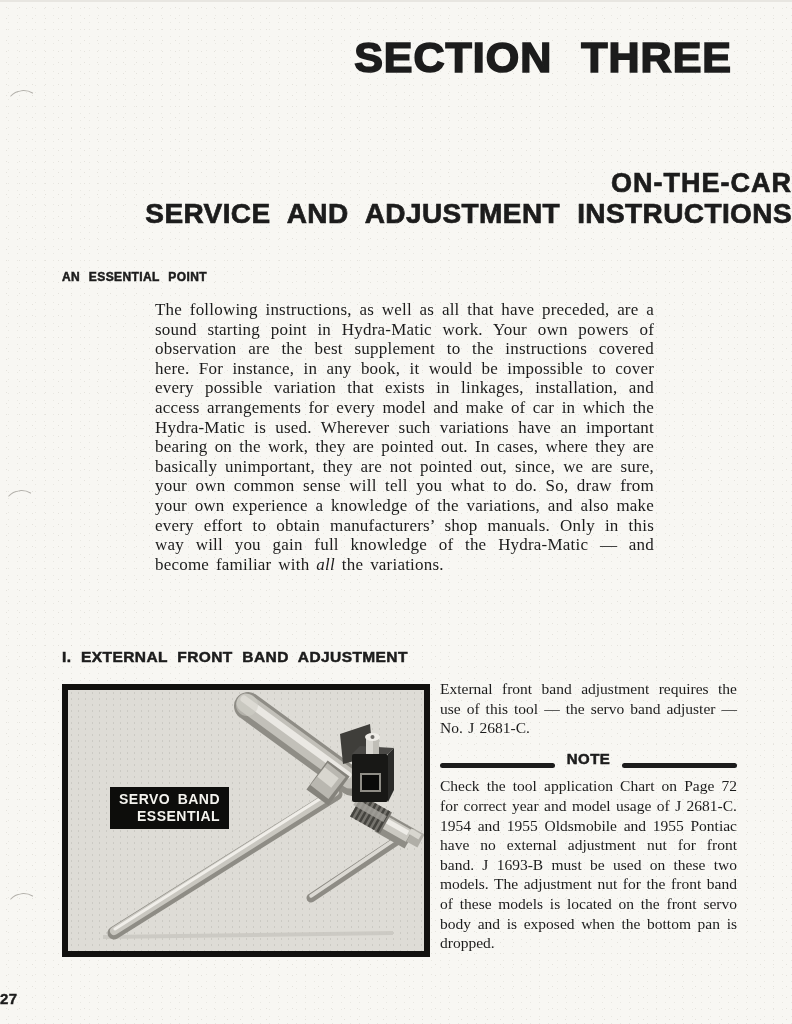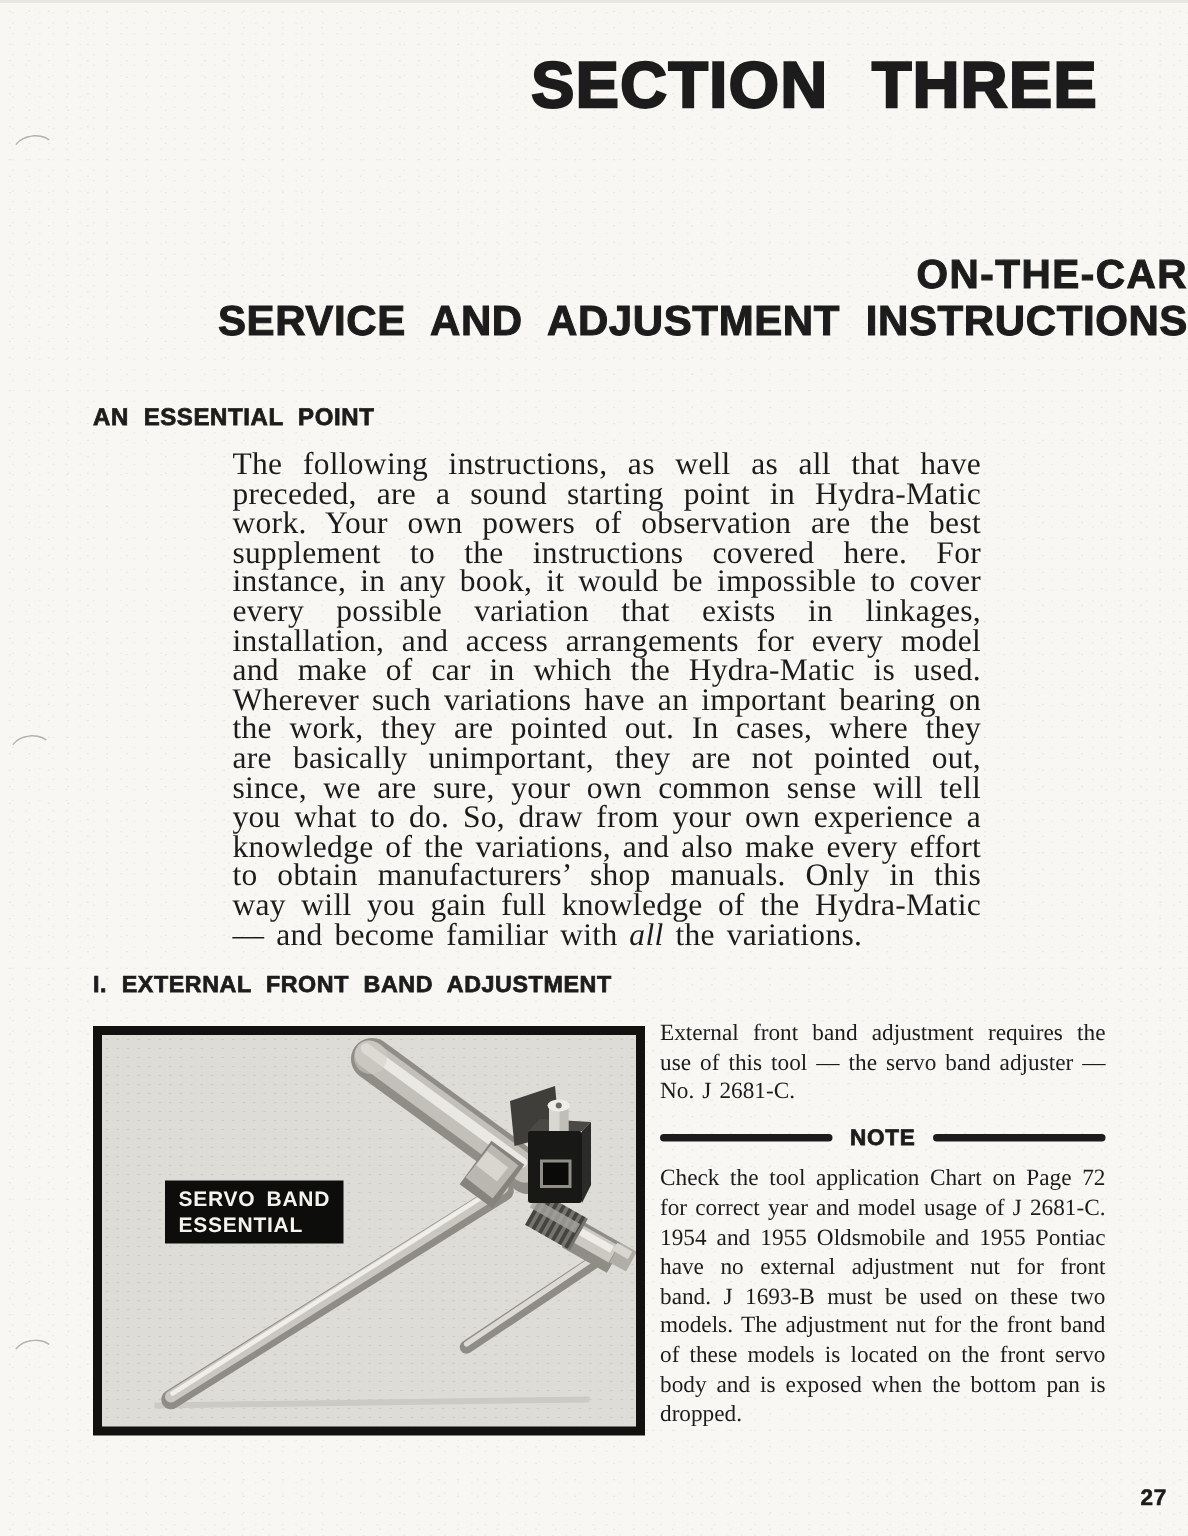--- a/index.html
+++ b/index.html
@@ -41,26 +41,26 @@
   }
   .doc-title{
     position:absolute;top:166px;left:0;width:100%;text-align:right;
     font-family:"Liberation Sans", sans-serif;font-weight:bold;color:var(--ink);
   }
   .doc-title .line1{font-size:27px;line-height:30px;letter-spacing:1px;-webkit-text-stroke:.7px var(--ink);}
   .doc-title .line2{font-size:28px;line-height:32px;letter-spacing:.4px;word-spacing:9px;-webkit-text-stroke:.7px var(--ink);}
 
   .essential-heading{
     position:absolute;top:268px;left:62px;margin:0;
-    font-family:"Liberation Sans", sans-serif;font-weight:bold;font-size:16px;
+    font-family:"Liberation Sans", sans-serif;font-weight:bold;font-size:12px;
     letter-spacing:.4px;word-spacing:5px;-webkit-text-stroke:.5px var(--ink);
   }
   .essential-body{
     position:absolute;top:298px;left:155px;width:499px;margin:0;
-    font-size:21px;line-height:19.6px;text-align:justify;
+    font-size:17px;line-height:19.6px;text-align:justify;
     letter-spacing:.2px;word-spacing:2.5px;
   }
   .essential-body em{font-style:italic;}
 
   .band-heading{
     position:absolute;top:646px;left:62px;margin:0;
     font-family:"Liberation Sans", sans-serif;font-weight:bold;font-size:15.5px;
     letter-spacing:.4px;word-spacing:5px;-webkit-text-stroke:.5px var(--ink);
   }
 
@@ -71,38 +71,38 @@
   .photo{
     position:relative;width:356px;height:261px;background:var(--photo_bg);
     background-image:radial-gradient(rgba(150,148,142,.25) .6px, transparent .8px);
     background-size:7px 6px;
   }
   .photo svg{position:absolute;left:0;top:0;}
   .figure-label{
     position:absolute;left:42px;top:97px;
     background:#0d0d0b;color:#f4f3ee;
     font-family:"Liberation Sans", sans-serif;font-weight:bold;
-    font-size:14px;line-height:16.5px;text-align:left;
+    font-size:14px;line-height:16.5px;text-align:right;
     padding:4px 9px 5px;letter-spacing:.5px;word-spacing:3px;
   }
 
   .right-col{
     position:absolute;top:677px;left:440px;width:297px;
     font-size:15.5px;line-height:19.6px;text-align:justify;word-spacing:1.5px;
   }
   .right-col p{margin:0;}
-  .note-divider{display:flex;align-items:center;margin:11px 0 8px;}
+  .note-divider{display:flex;align-items:flex-end;margin:11px 0 8px;}
   .note-bar{flex:1;height:5px;background:var(--ink);border-radius:3px;}
   .note-label{
     font-family:"Liberation Sans", sans-serif;font-weight:bold;font-size:15px;
     margin:0 12px;-webkit-text-stroke:.5px var(--ink);letter-spacing:.5px;
   }
 
   .page-number{
-    position:absolute;top:988px;left:0;width:778px;text-align:right;
+    position:absolute;top:988px;left:0;width:778px;text-align:left;
     font-family:"Liberation Sans", sans-serif;font-weight:bold;font-size:15px;
     letter-spacing:.5px;-webkit-text-stroke:.4px var(--ink);
   }
 </style>
 </head>
 <body>
 
 <div class="page">
 
   <div class="punch p1"></div>

